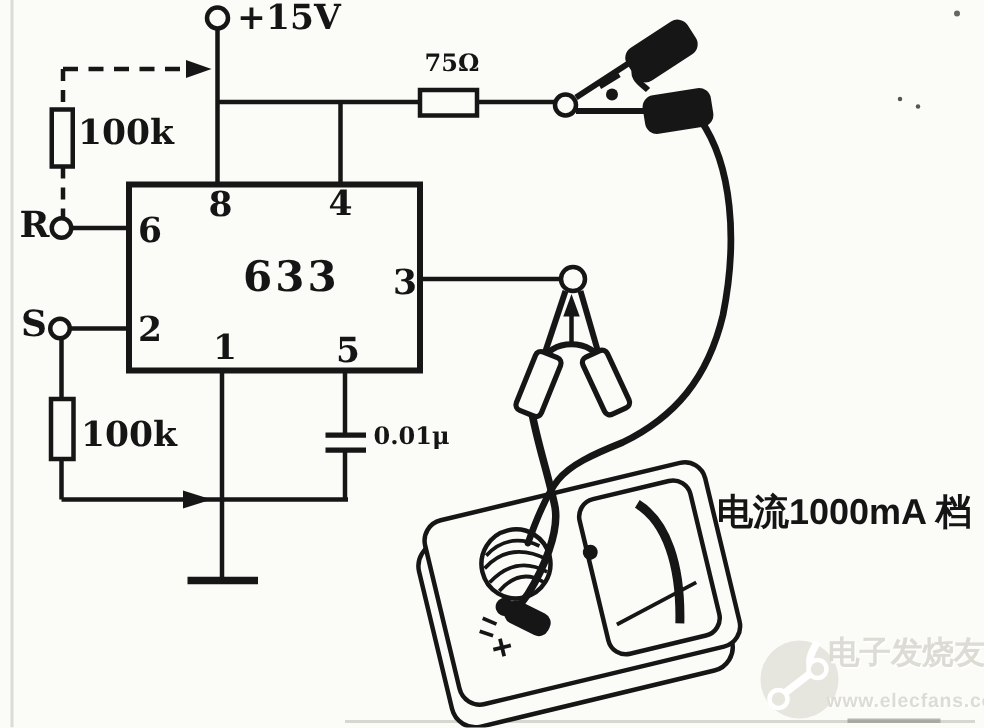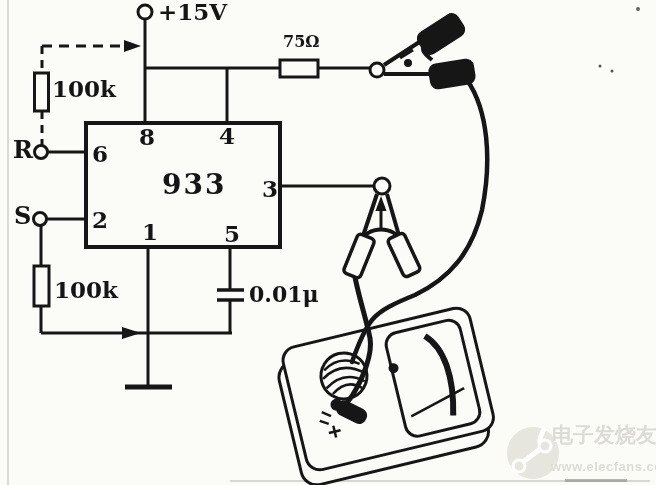--- a/index.html
+++ b/index.html
@@ -158,28 +158,29 @@
       </g>
     </g>
   </svg>
 
   <div class="lbl" style="left:158px;top:0px;font-size:23px;">+15V</div>
   <div class="lbl" style="left:283px;top:34px;font-size:16px;">75Ω</div>
   <div class="lbl" style="left:52px;top:77px;font-size:23px;">100k</div>
   <div class="lbl" style="left:54px;top:278px;font-size:23px;">100k</div>
   <div class="lbl" style="left:13px;top:138px;font-size:24px;">R</div>
   <div class="lbl" style="left:14px;top:204px;font-size:24px;">S</div>
-  <div class="lbl" style="left:162px;top:171px;font-size:28px;letter-spacing:2px;">933</div>
-  <div class="lbl" style="left:249px;top:283px;font-size:22px;">0.01μ</div>
+  <div class="lbl" style="left:162px;top:171px;font-size:28px;letter-spacing:2px;">633</div>
+  <div class="lbl" style="left:249px;top:283px;font-size:16px;">0.01μ</div>
 
   <div class="lbl pin" style="left:139px;top:125px;">8</div>
   <div class="lbl pin" style="left:219px;top:124px;">4</div>
   <div class="lbl pin" style="left:92px;top:142px;">6</div>
   <div class="lbl pin" style="left:92px;top:208px;">2</div>
   <div class="lbl pin" style="left:262px;top:177px;">3</div>
   <div class="lbl pin" style="left:142px;top:220px;">1</div>
   <div class="lbl pin" style="left:224px;top:222px;">5</div>
 
+  <div class="lbl cn" style="left:478px;top:330px;font-size:24px;">电流1000mA 档</div>
 
   <div class="wm-brand" style="left:552px;top:421px;font-size:21px;">电子发烧友</div>
   <div class="wm-brand" style="left:551px;top:459px;font-size:13px;letter-spacing:0.5px;">www.elecfans.com</div>
 
 </div>
 
 </body></html>

